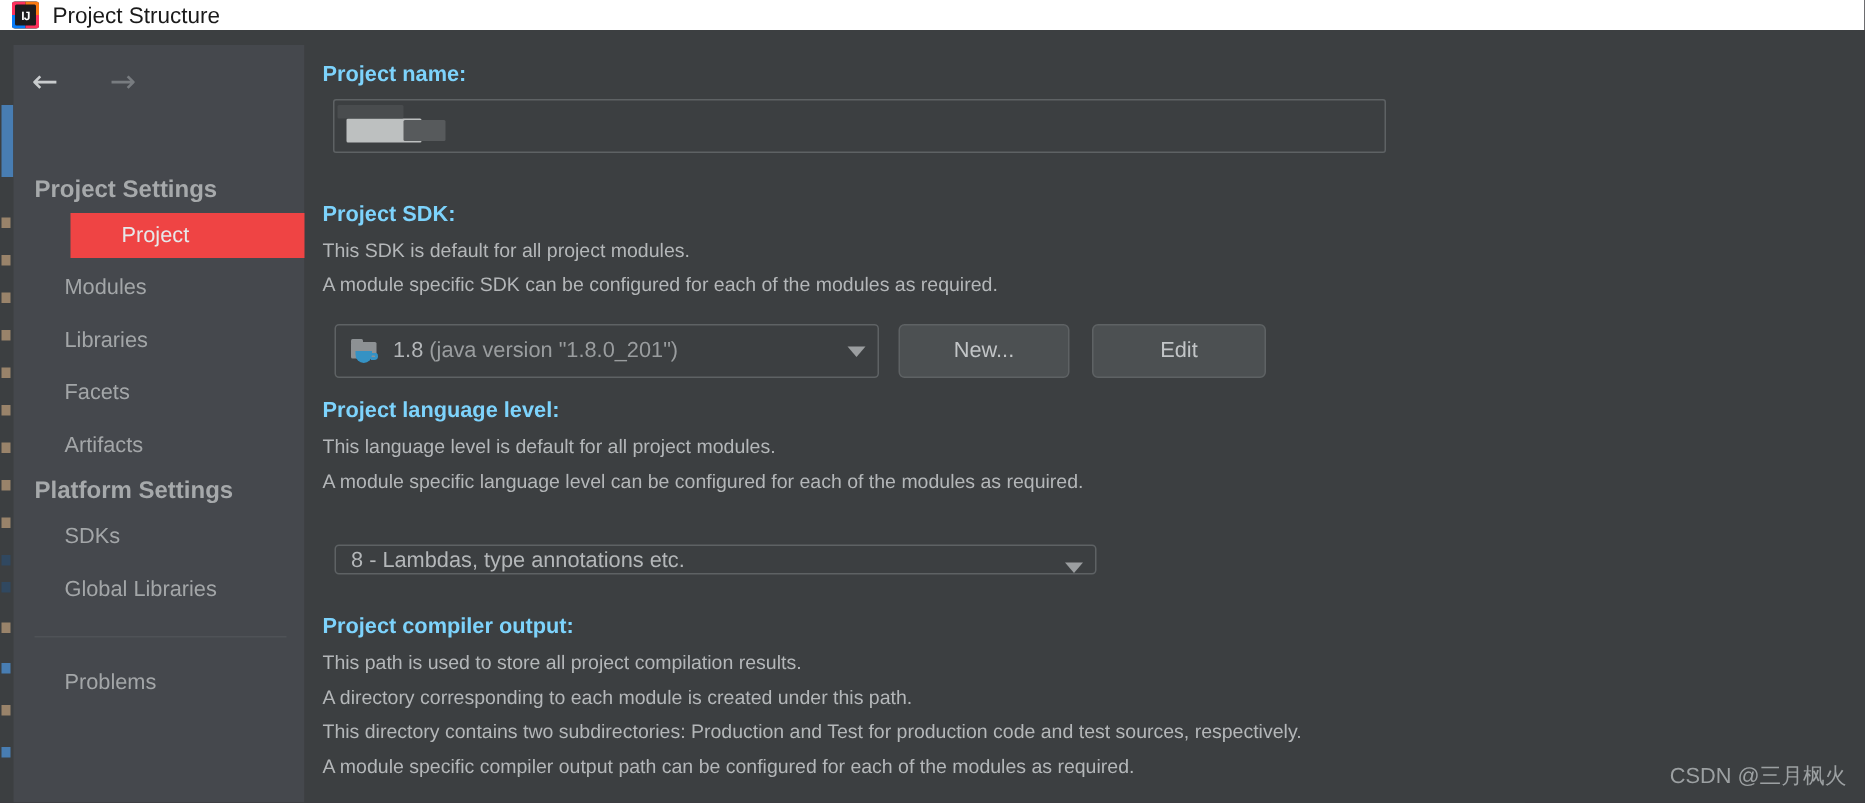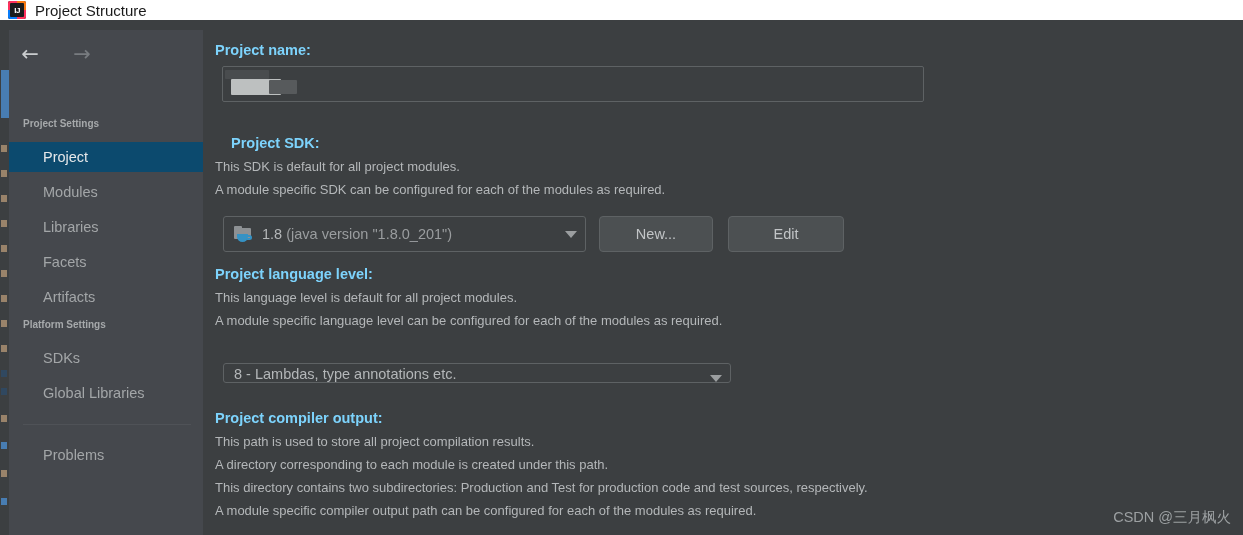--- a/index.html
+++ b/index.html
@@ -105,43 +105,44 @@
     font-size: 21px;
     line-height: 1;
     font-family: "DejaVu Sans", sans-serif;
   }
   .arrow-btn.back { color: #c9ccce; }
   .arrow-btn.fwd  { color: #787c80; }
 
   .group-header {
     position: absolute;
     left: 14px;
-    font-size: 10px;
+    font-size: 16px;
     font-weight: bold;
     color: #a6a9ab;
     white-space: nowrap;
     font-family: "Liberation Sans", sans-serif;
   }
   .nav-item {
     position: absolute;
     left: 0;
     width: 194px;
     height: 30px;
     display: flex;
     align-items: center;
     box-sizing: border-box;
     padding-left: 34px;
     font-size: 14.5px;
     color: #a3a6a8;
     white-space: nowrap;
     font-family: "Liberation Sans", sans-serif;
   }
   .nav-item.selected {
-    background: #0c4a6e;
+    background: #ef4444;
     color: #e6e8ea;
+    margin-left: 38px;
   }
   .sidebar-sep {
     position: absolute;
     left: 14px;
     width: 168px;
     height: 1px;
     background: #4f5257;
   }
 
   
@@ -372,21 +373,21 @@
     </div>
   </div>
 
   <div class="main">
 
     <div class="sec-title" style="left:12px; top:12px;">Project name:</div>
     <div class="textfield" style="left:19px; top:36px; width:702px; height:36px;">
       <div class="redaction"></div>
     </div>
 
-    <div class="sec-title" style="left:28px; top:105px;">Project SDK:</div>
+    <div class="sec-title" style="left:12px; top:105px;">Project SDK:</div>
     <div class="sec-desc" style="left:12px; top:129px;">This SDK is default for all project modules.</div>
     <div class="sec-desc" style="left:12px; top:152px;">A module specific SDK can be configured for each of the modules as required.</div>
 
     <div class="combo" style="left:20px; top:186px; width:363px; height:36px;">
       <span class="jdk-icon">
         <span class="folder-tab"></span>
         <span class="folder-body"></span>
         <span class="cup"></span>
         <span class="cup-handle"></span>
       </span>

